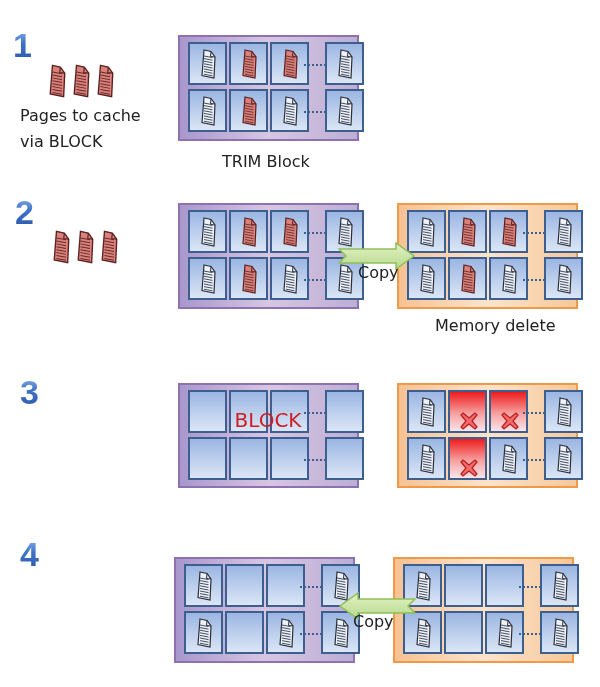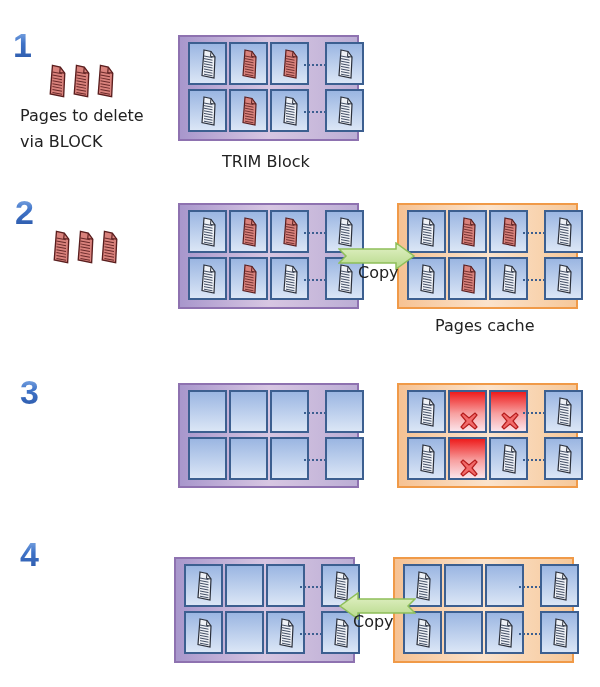--- a/index.html
+++ b/index.html
@@ -108,21 +108,21 @@
         <line x1="4" y1="12.2" x2="12.5" y2="13.799999999999999" stroke="#6a2a2a" stroke-width="0.9"></line>
         <line x1="4" y1="14.8" x2="12.5" y2="16.400000000000002" stroke="#6a2a2a" stroke-width="0.9"></line>
         <line x1="4" y1="17.4" x2="12.5" y2="19" stroke="#6a2a2a" stroke-width="0.9"></line>
         <line x1="4" y1="20" x2="12.5" y2="21.6" stroke="#6a2a2a" stroke-width="0.9"></line>
         <line x1="4" y1="22.6" x2="12.5" y2="24.200000000000003" stroke="#6a2a2a" stroke-width="0.9"></line>
         <line x1="4" y1="25.2" x2="12.5" y2="26.8" stroke="#6a2a2a" stroke-width="0.9"></line>
   </svg>
     </span>
   </div>
 
-<div class="label" style="left:20px;top:106px;">Pages to delete</div>
+<div class="label" style="left:20px;top:106px;">Pages to cache</div>
 <div class="label" style="left:20px;top:132px;">via BLOCK</div>
 
 <div class="block nand" id="b-0-0" style="left:178px;top:35px;width:181px;height:106px;">
     <div class="cell" style="left: 8px; top: 5px;">
       <span style="position: absolute; left: 10px; top: 4px; width: 17px; height: 32px;">
         <svg width="17" height="32" viewBox="0 0 17 30" style="left:0;top:0">
     <path d="M4 1 L11 2.5 L15 8 L14 29 L2 26.5 Z" fill="#eef1f6" stroke="#2a2f3a" stroke-width="1.2"></path>
     <path d="M11 2.5 L10.5 7.5 L15 8" fill="none" stroke="#2a2f3a" stroke-width="1"></path>
     <line x1="4" y1="7" x2="12.5" y2="8.6" stroke="#2f3c55" stroke-width="0.9"></line>
           <line x1="4" y1="9.6" x2="12.5" y2="11.2" stroke="#2f3c55" stroke-width="0.9"></line>
@@ -509,21 +509,21 @@
           <line x1="4" y1="14.8" x2="12.5" y2="16.400000000000002" stroke="#2f3c55" stroke-width="0.9"></line>
           <line x1="4" y1="17.4" x2="12.5" y2="19" stroke="#2f3c55" stroke-width="0.9"></line>
           <line x1="4" y1="20" x2="12.5" y2="21.6" stroke="#2f3c55" stroke-width="0.9"></line>
           <line x1="4" y1="22.6" x2="12.5" y2="24.200000000000003" stroke="#2f3c55" stroke-width="0.9"></line>
           <line x1="4" y1="25.2" x2="12.5" y2="26.8" stroke="#2f3c55" stroke-width="0.9"></line>
   </svg>
       </span>
     </div>
     <div class="dots" style="left: 124px; top: 74px;"></div>
   </div>
-<div class="label" style="left:435px;top:316px;">Pages cache</div>
+<div class="label" style="left:435px;top:316px;">Memory delete</div>
 
 <div class="block nand" id="b-2-0" style="left:178px;top:383px;width:181px;height:105px;">
     <div class="cell" style="left: 8px; top: 5px;"></div>
     <div class="cell" style="left: 49px; top: 5px;"></div>
     <div class="cell" style="left: 90px; top: 5px;"></div>
     <div class="cell" style="left: 145px; top: 5px;"></div>
     <div class="dots" style="left: 124px; top: 27px;"></div>
     <div class="cell" style="left: 8px; top: 52px;"></div>
     <div class="cell" style="left: 49px; top: 52px;"></div>
     <div class="cell" style="left: 90px; top: 52px;"></div>
@@ -793,20 +793,21 @@
           <line x1="4" y1="20" x2="12.5" y2="21.6" stroke="#2f3c55" stroke-width="0.9"></line>
           <line x1="4" y1="22.6" x2="12.5" y2="24.200000000000003" stroke="#2f3c55" stroke-width="0.9"></line>
           <line x1="4" y1="25.2" x2="12.5" y2="26.8" stroke="#2f3c55" stroke-width="0.9"></line>
   </svg>
       </span>
     </div>
     <div class="dots" style="left: 124px; top: 74px;"></div>
   </div>
 
 <div class="erase" style="left:228px;top:408px;width:80px;">
+  <div>BLOCK</div>
 </div>
 
 <svg class="arrow" style="left:338px;top:242px;" width="78" height="28">
   <defs>
       <linearGradient id="ga" x1="0" y1="0" x2="0" y2="1">
         <stop offset="0" stop-color="#e4f2c8"></stop>
         <stop offset="1" stop-color="#b6d98a"></stop>
       </linearGradient>
     </defs>
   <path d="M1 7 L58 7 L58 1 L76 14 L58 27 L58 21 L1 21 L8 14 Z" fill="url(#ga)" stroke="#8fbf5a" stroke-width="1.5"></path>

